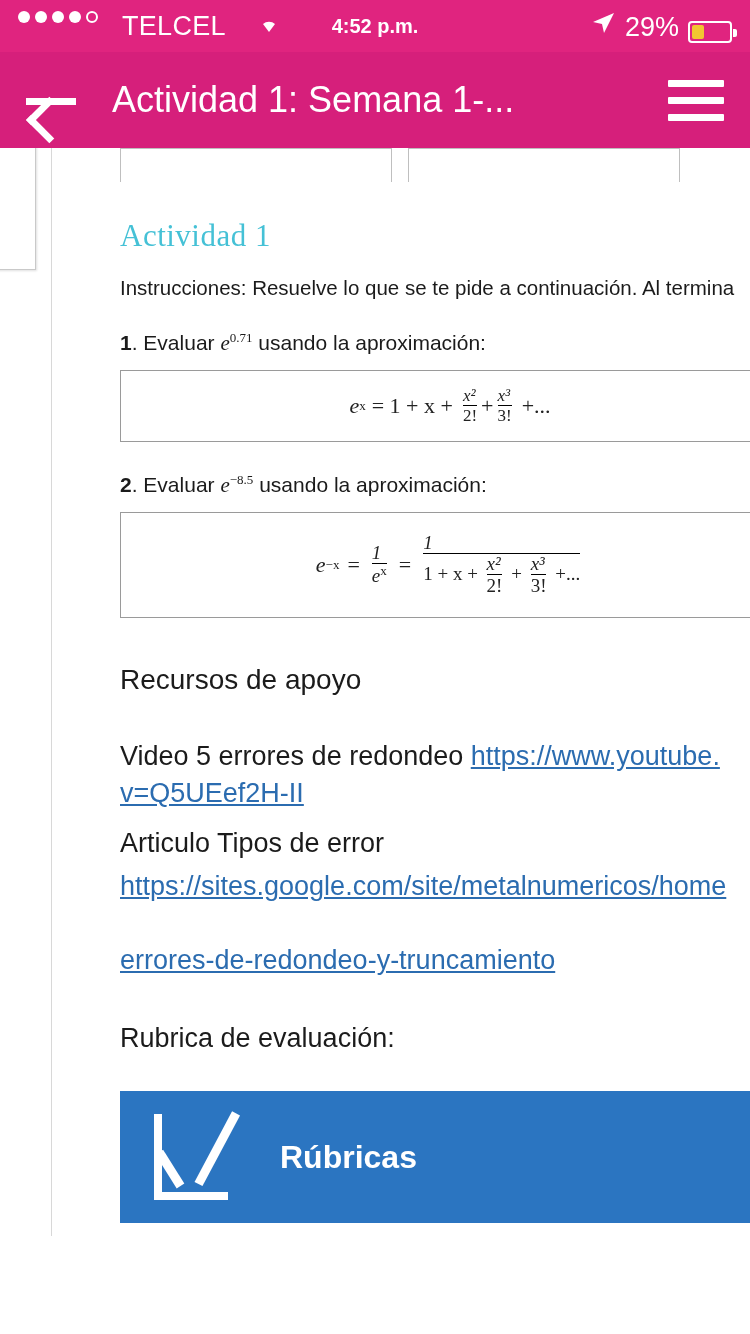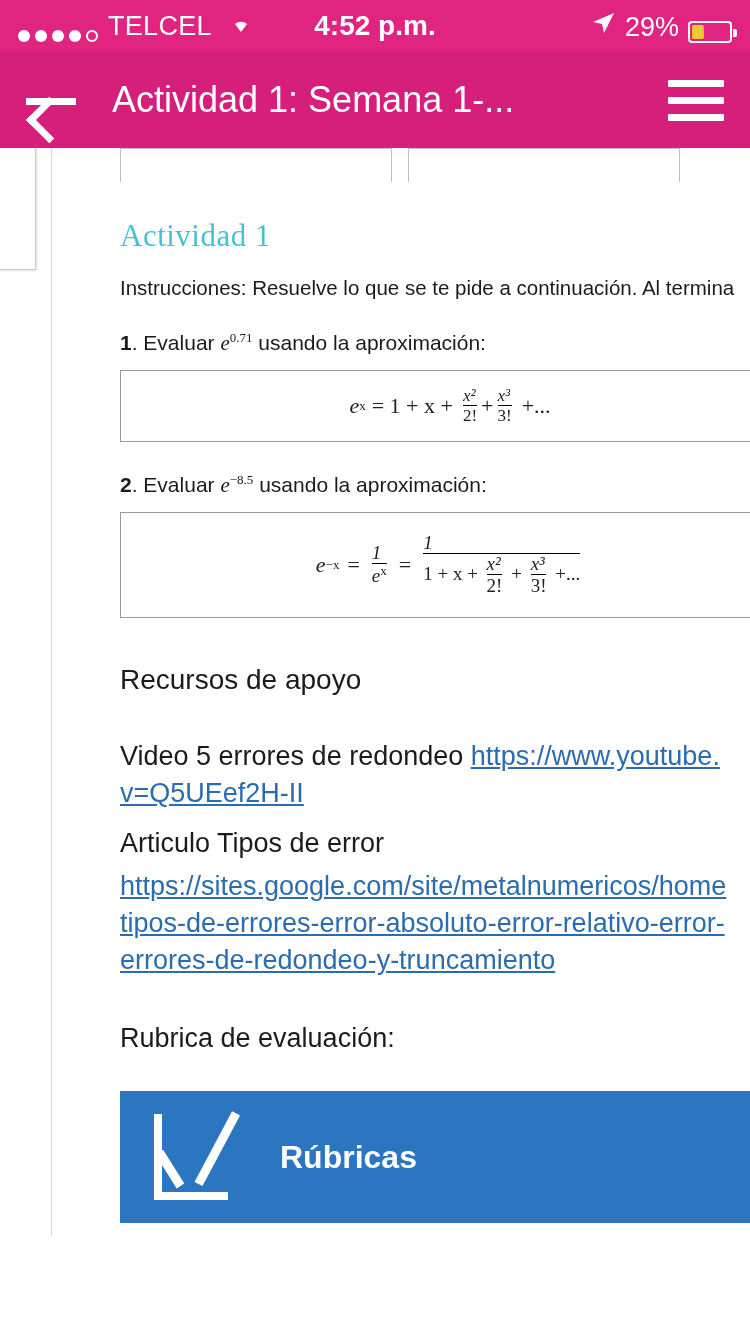--- a/index.html
+++ b/index.html
@@ -15,32 +15,32 @@
   .status-bar {
     height: 52px;
     background: #e0247f;
     color: #ffffff;
     display: flex;
     align-items: center;
     padding: 0 18px;
     font-size: 27px;
     position: relative;
   }
-  .status-left { display: flex; align-items: flex-end; gap: 10px; }
+  .status-left { display: flex; align-items: flex-start; gap: 24px; }
   .signal-dots { display: flex; align-items: center; gap: 5px; }
   .dot {
     width: 12px; height: 12px; border-radius: 50%;
     background: #ffffff;
   }
   .dot.hollow { background: transparent; border: 2px solid #ffffff; }
   .carrier { font-size: 27px; letter-spacing: .3px; }
   .wifi-icon { margin-left: 4px; display:inline-block; }
   .status-center {
     position: absolute; left: 0; right: 0; text-align: center;
-    font-size: 28px; font-weight: bold; pointer-events: none;
+    font-size: 20px; font-weight: bold; pointer-events: none;
   }
   .status-right {
     margin-left: auto; display: flex; align-items: flex-end; gap: 9px;
     font-size: 27px;
   }
   .loc-arrow { display:inline-block; }
   .battery {
     width: 44px; height: 22px; border: 2px solid #ffffff; border-radius: 4px;
     position: relative; display: inline-block;
   }
@@ -323,21 +323,21 @@
       <div class="heading-2">Recursos de apoyo</div>
 
       <div class="para">
         <span>Video  5 errores de redondeo </span><a class="link" href="#">https://www.youtube.</a><br>
         <a class="link" href="#">v=Q5UEef2H-II</a>
       </div>
 
       <div class="para tight"> Articulo Tipos de error</div>
       <div class="links-block">
         <a class="link" href="#">https://sites.google.com/site/metalnumericos/home</a><br>
-        <a class="link" href="#">tipos-de-errores-error-absoluto-error-relativo-error-</a><br>
+        <br>
         <a class="link" href="#">errores-de-redondeo-y-truncamiento</a>
       </div>
 
       <div class="para">Rubrica de evaluación:</div>
 
       <div class="rubrica-banner">
         <div class="check-mark">
           <span class="vbar"></span>
             <span class="hbar"></span>
             <span class="c1"></span>

